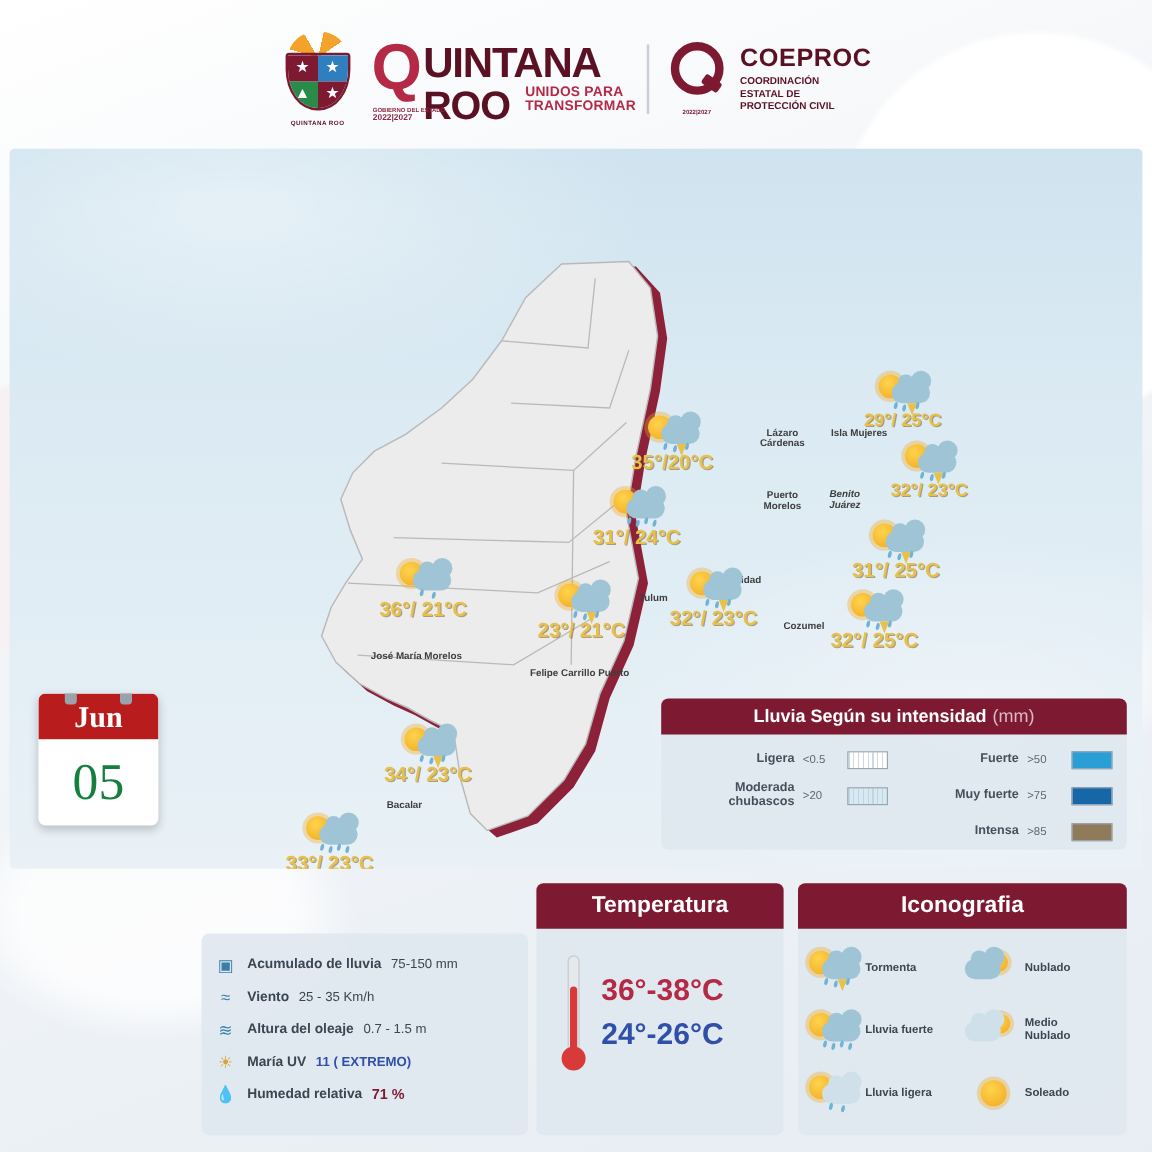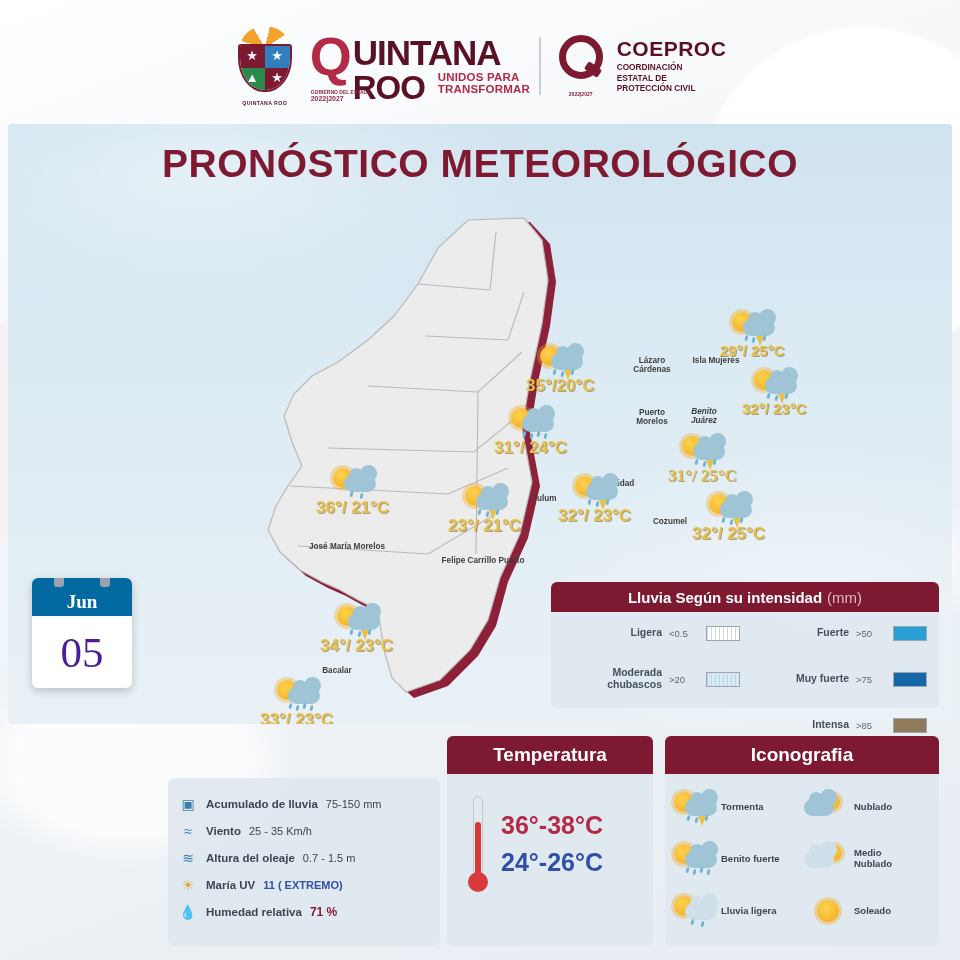--- a/index.html
+++ b/index.html
@@ -112,33 +112,33 @@
       border-radius:50% 50% 50% 50% / 60% 60% 40% 40%; transform:rotate(14deg); }
   .ico .bolt { position:absolute; right:11px; bottom:-4px; width:0; height:0;
       border-left:4px solid transparent; border-right:4px solid transparent; border-top:10px solid #e8c14a; }
   .ico.sunonly .sun { left:13px; top:4px; width:22px; height:22px; }
 
   
   .cal { position:absolute; left:32px; top:578px; width:100px; height:110px;
       background:#fff; border-radius:6px; box-shadow:0 3px 8px rgba(0,0,0,.2); overflow:hidden; }
   .cal .ring { position:absolute; top:-5px; width:10px; height:14px; background:#9aa3ad; border-radius:3px; }
   .cal .ring.l { left:22px; } .cal .ring.r { right:22px; }
-  .cal .mon { height:38px; background:#0369a1; color:#fff; font-size:19px; font-weight:bold;
+  .cal .mon { height:38px; background:#b91c1c; color:#fff; font-size:25px; font-weight:bold;
       display:flex; align-items:flex-end; justify-content:center; padding-bottom:3px;
       font-family:"Liberation Serif", serif; }
   .cal .day { height:72px; display:flex; align-items:center; justify-content:center;
-      font-size:43px; color:#4c1d95; font-family:"Liberation Serif", serif; }
+      font-size:43px; color:#15803d; font-family:"Liberation Serif", serif; }
 
   
   .rain { position:absolute; left:551px; top:582px; width:388px; height:126px;
       background:rgba(224,232,239,.92); border-radius:6px; }
   .rain .hd { height:30px; background:#7d1a32; border-radius:6px 6px 0 0; color:#fff;
       display:flex; align-items:center; justify-content:center; font-size:15px; font-weight:bold; }
   .rain .hd span.u { color:#d9b9c3; font-weight:normal; margin-left:5px; }
-  .rain .grid { display:grid; grid-template-columns: 1fr 1fr; padding:8px 12px; gap:20px 10px; }
+  .rain .grid { display:grid; grid-template-columns: 1fr 1fr; padding:8px 12px; gap:4px 10px; }
   .rain .row { display:flex; align-items:center; justify-content:flex-end; gap:7px; height:26px; }
   .rain .row .name { font-size:10.5px; color:#44505c; font-weight:bold; text-align:right; line-height:1.1; }
   .rain .row .val { font-size:9.5px; color:#5a6876; width:30px; text-align:left; }
   .rain .sw { width:34px; height:15px; border:1px solid #9aa7b2; }
   .rain .sw.s1 { background:#ffffff; background-image: repeating-linear-gradient(90deg,#cfd8de 0 1px, #fff 1px 4px); }
   .rain .sw.s2 { background:#d9e9f2; background-image: repeating-linear-gradient(90deg,#bcd6e4 0 1px, #d9e9f2 1px 4px); }
   .rain .sw.s4 { background:#2a9fd6; }
   .rain .sw.s5 { background:#1667a8; }
   .rain .sw.s6 { background:#8f7a5a; }
 
@@ -215,21 +215,20 @@
       <div class="t1">COEPROC</div>
       <div class="t2" style="white-space:pre-line">COORDINACIÓN
 ESTATAL DE
 PROTECCIÓN CIVIL</div>
     </div>
   </div>
 </div>
 
 <div class="map-panel">
   <div class="wave"></div>
-  <div class="title">PRONÓSTICO METEOROLÓGICO</div>
 
   <div class="state-shadow">
     <svg viewBox="0 0 560 520" width="560" height="520">
       <path d="M296 38 L352 36 L372 58 L378 96 L372 140 L360 196 L352 246 L362 300 L350 352
                L330 396 L318 440 L300 470 L270 500 L236 512 L220 498 L212 470 L206 430
                L186 420 L168 410 L150 402 L128 390 L108 372 L96 350 L104 326 L116 306
                L130 286 L120 262 L112 236 L122 214 L140 196 L166 182 L196 160 L222 136
                L246 104 L266 66 Z"></path>
     </svg>
   </div>
@@ -313,21 +312,21 @@
       <div class="drops">
           <i style="left:1px;top:0"></i>
           <i style="left:8px;top:2px"></i>
           <i style="left:15px;top:0"></i>
           <i style="left:22px;top:2px"></i>
         </div>
     </div>
     <div class="temp">31°/ 24°C</div>
   </div>
 
-  <div class="wx" style="left:660px; top:312px;font-family:Liberation Serif, serif;">
+  <div class="wx" style="left:702px; top:312px;">
     <div class="ico">
       <div class="sun"></div>
         <div class="cloud"></div>
       <div class="drops">
           <i style="left:2px;top:0"></i>
           <i style="left:10px;top:2px"></i>
           <i style="left:20px;top:0"></i>
         </div>
       <div class="bolt"></div>
     </div>
@@ -395,21 +394,21 @@
       <div class="drops">
           <i style="left:2px;top:0"></i>
           <i style="left:10px;top:2px"></i>
           <i style="left:20px;top:0"></i>
         </div>
       <div class="bolt"></div>
     </div>
     <div class="temp">34°/ 23°C</div>
   </div>
 
-  <div class="wx" style="left:252px; top:556px;">
+  <div class="wx" style="left:230px; top:556px;">
     <div class="ico">
       <div class="sun"></div>
         <div class="cloud"></div>
       <div class="drops">
           <i style="left:1px;top:0"></i>
           <i style="left:8px;top:2px"></i>
           <i style="left:15px;top:0"></i>
           <i style="left:22px;top:2px"></i>
         </div>
     </div>
@@ -530,21 +529,21 @@
       <div class="ico">
         <div class="sun"></div>
           <div class="cloud"></div>
         <div class="drops">
             <i style="left:1px;top:0"></i>
             <i style="left:8px;top:2px"></i>
             <i style="left:15px;top:0"></i>
             <i style="left:22px;top:2px"></i>
           </div>
       </div>
-      <span class="nm">Benito fuerte</span>
+      <span class="nm">Lluvia fuerte</span>
     </div>
     <div class="cell">
       <div class="ico">
         <div class="sun" style="left:22px;top:1px;width:16px;height:16px"></div>
         <div class="cloud light" style="left:0;right:auto;width:30px"></div>
       </div>
       <span class="nm" style="white-space:pre-line">Medio
 Nublado</span>
     </div>
     <div class="cell">

